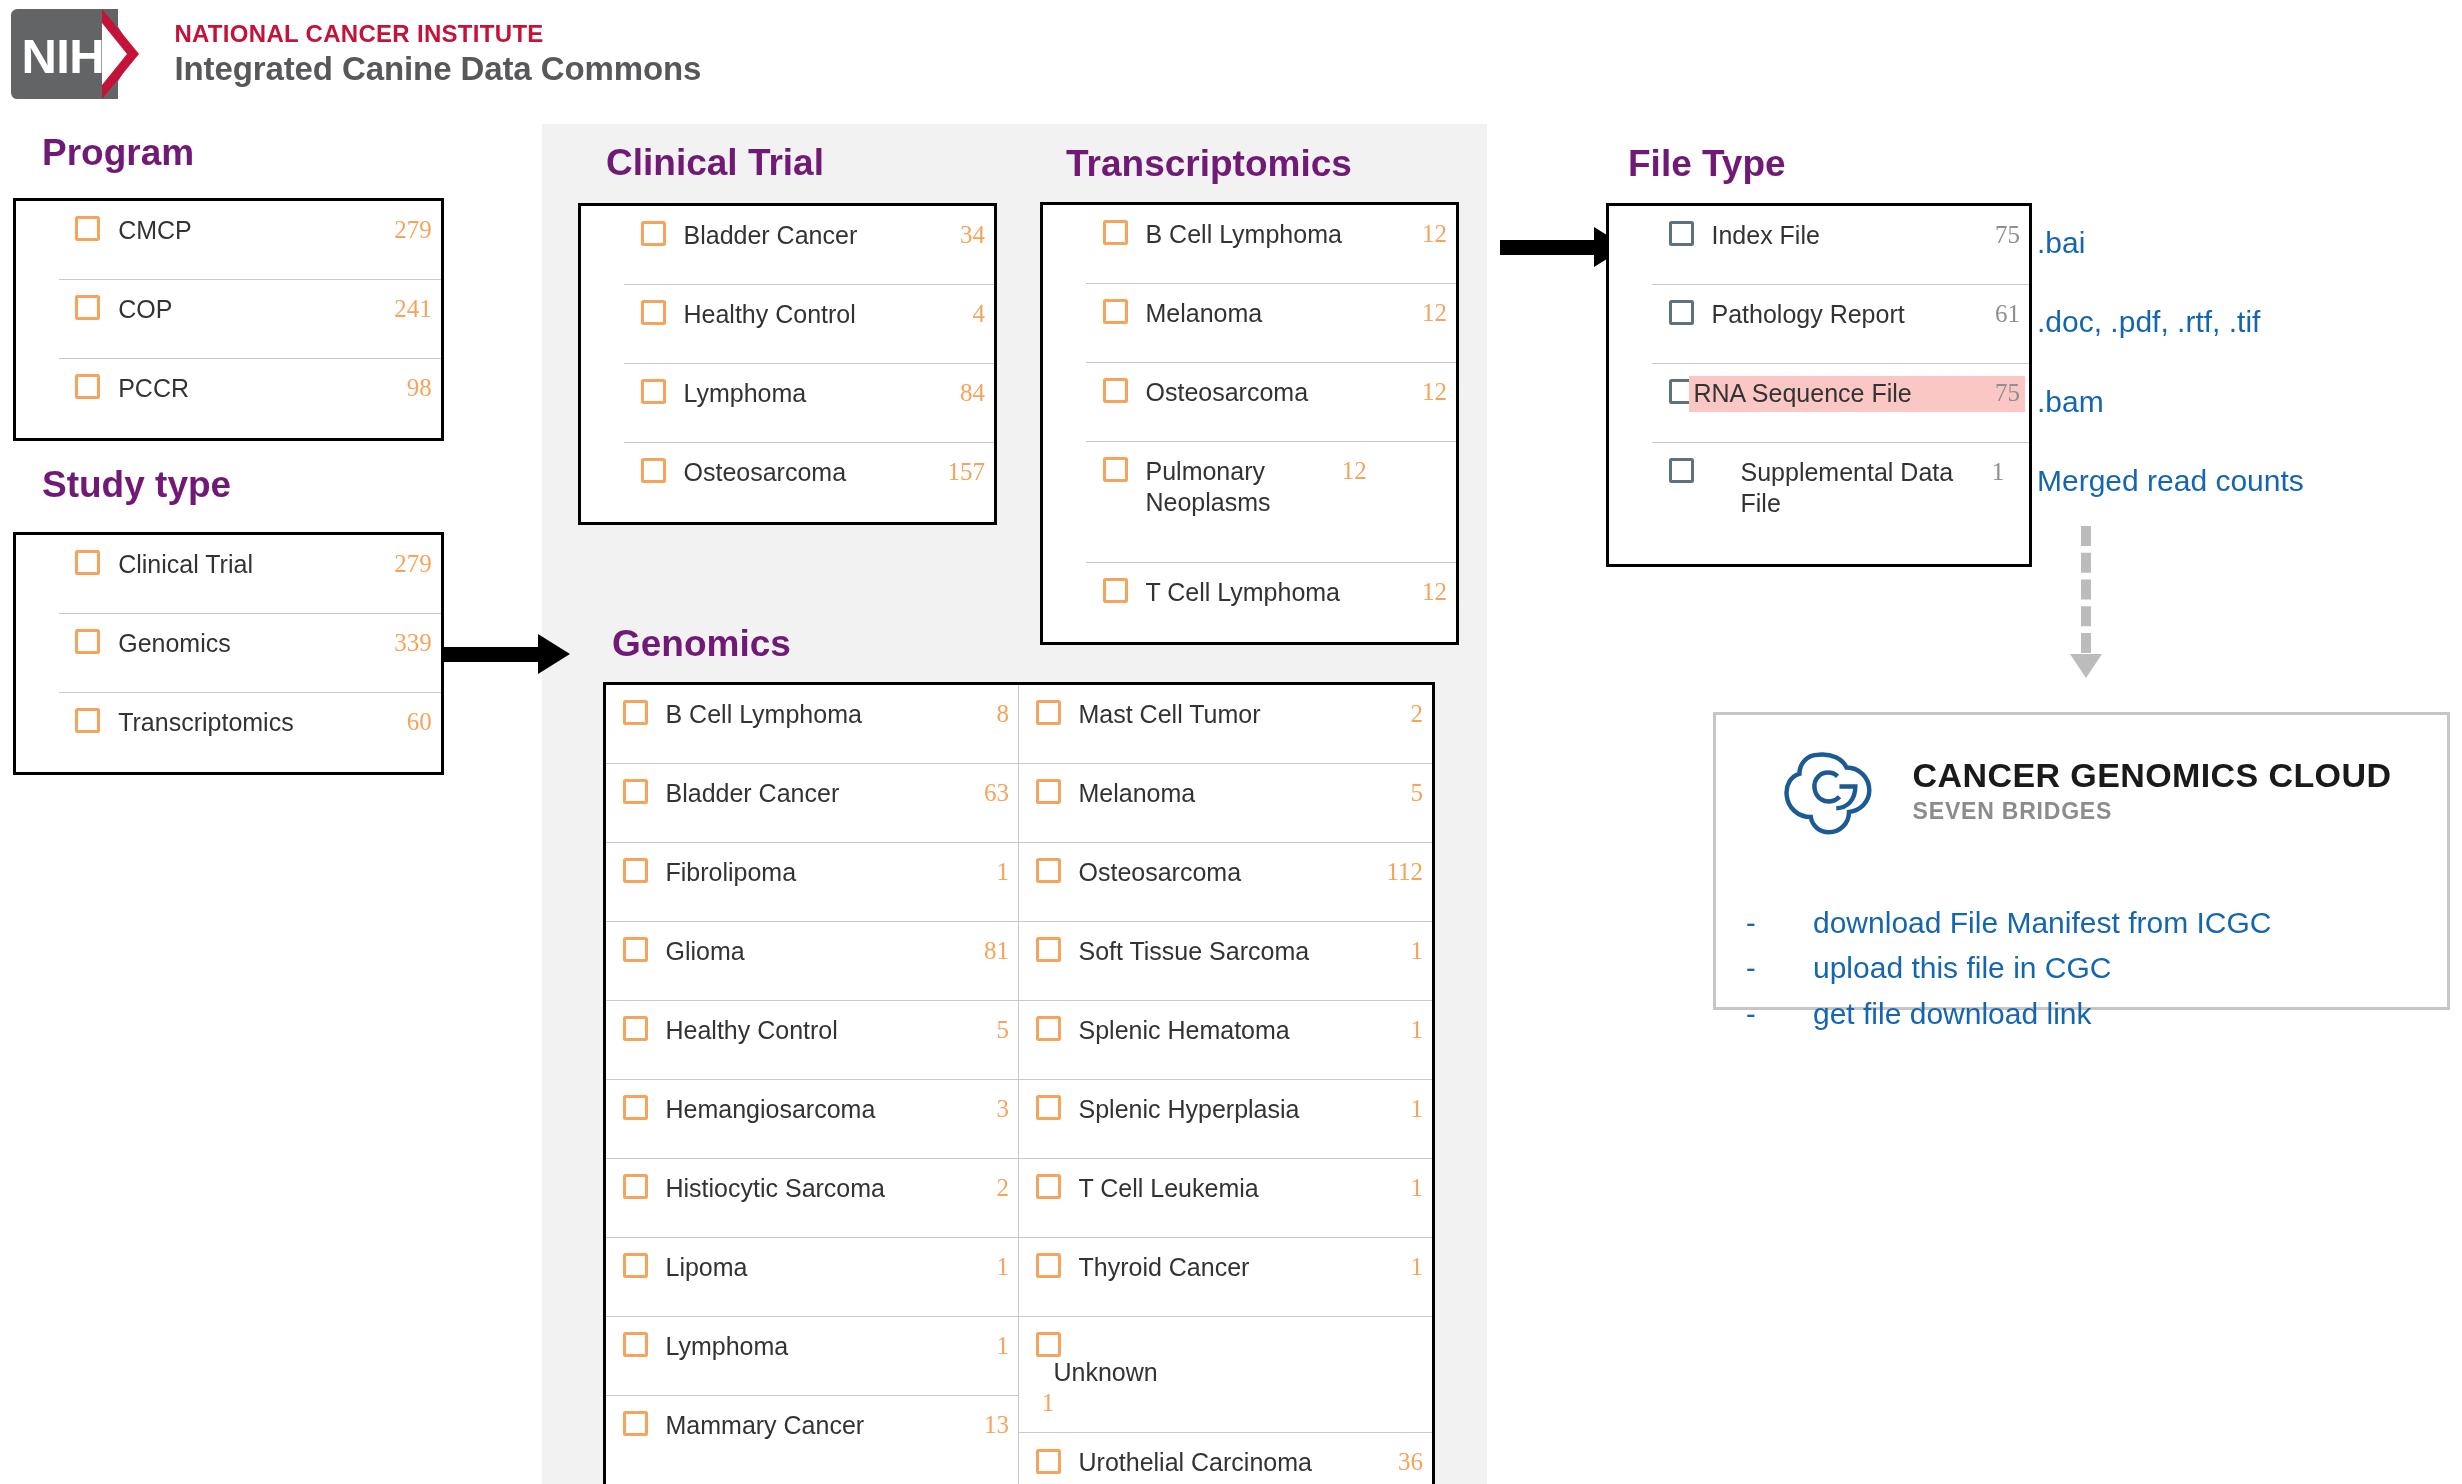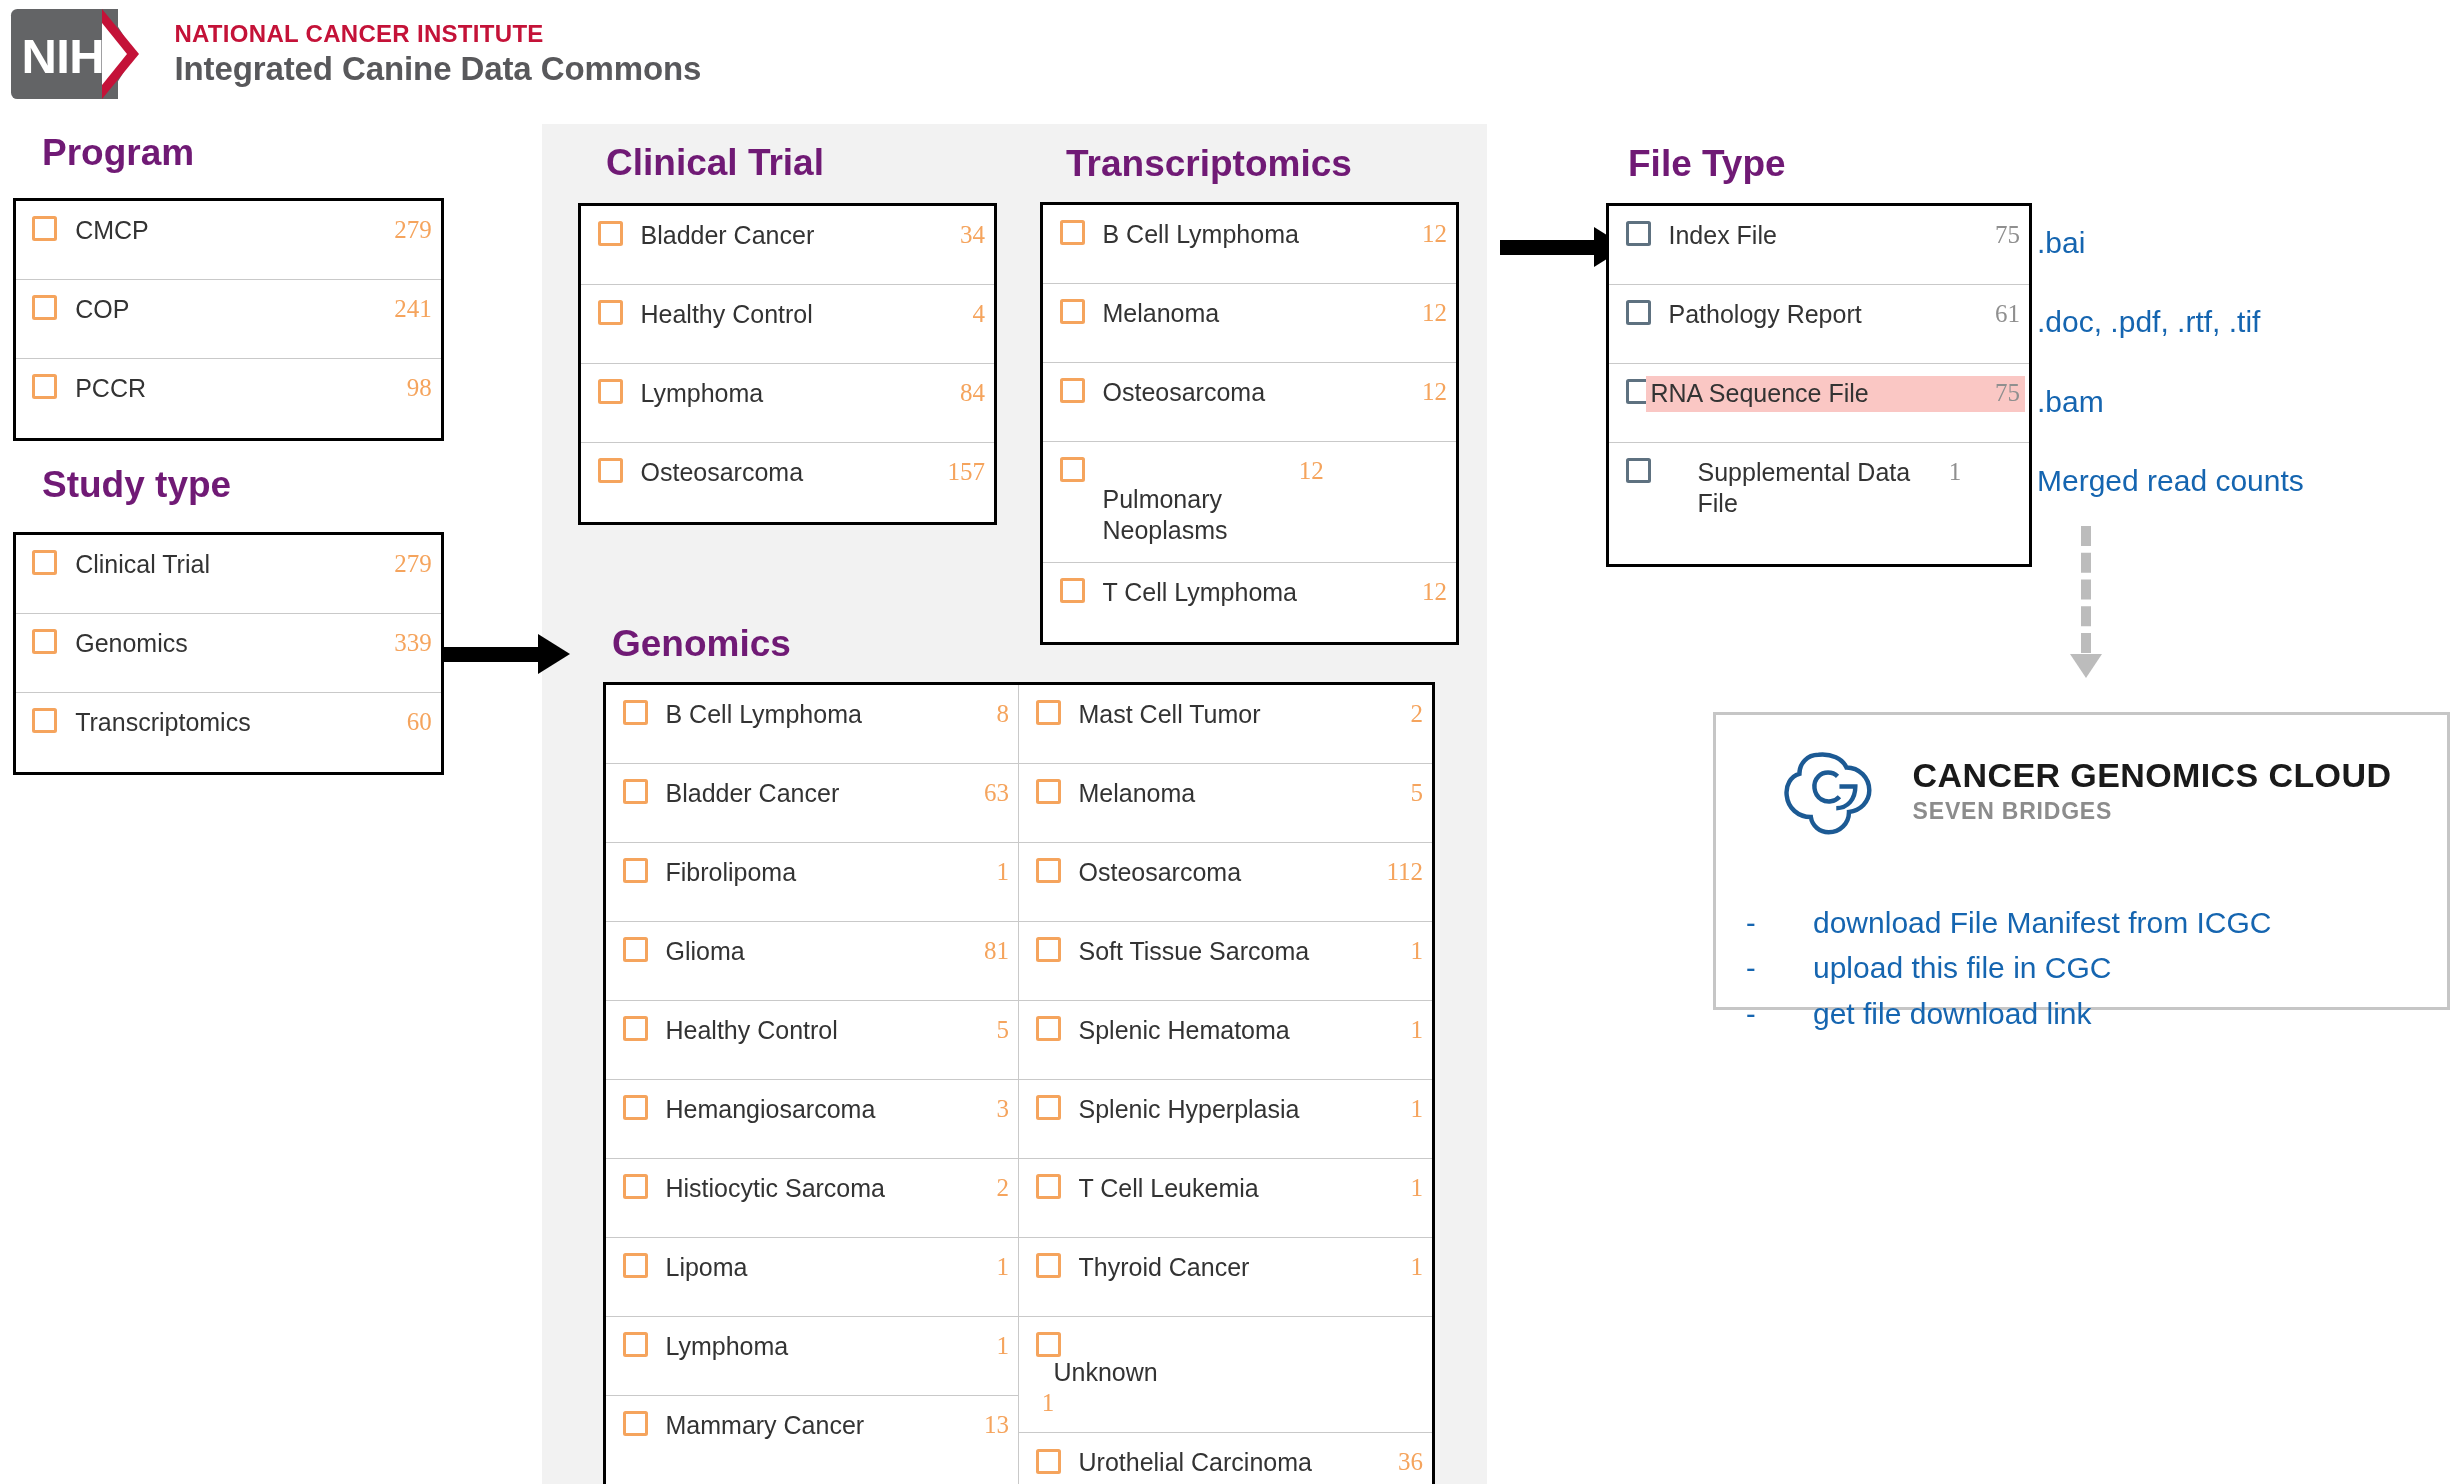--- a/index.html
+++ b/index.html
@@ -58,21 +58,21 @@
   .sec-label {
     position: absolute; color: #701a75; font-size: 37px; font-weight: 700;
     letter-spacing: 0px; white-space: nowrap; line-height: 1;
     font-family: "Liberation Sans", sans-serif;
   }
 
   
   .facet {
     position: absolute; background: #ffffff; border: 3.8px solid #000000;
   }
-  .facet-col { display: flex; flex-direction: column; }
+  .facet-col { display: flex; flex-direction: column; padding-left: 43px; }
   .frow {
     display: flex; align-items: flex-start;
     border-bottom: 1.9px solid #c9c9c9;
     padding: 14px 9px 14px 16.5px;
     min-height: 79px;
   }
   .frow:last-child { border-bottom: none; }
   .cbox {
     flex: 0 0 auto; width: 25px; height: 25px;
     border: 3.2px solid #f5a45d; border-radius: 2.5px; background: #fff;
@@ -246,21 +246,21 @@
       <span class="flabel">Melanoma</span>
       <span class="fcount">12</span>
     </div>
     <div class="frow">
       <span class="cbox"></span>
       <span class="flabel">Osteosarcoma</span>
       <span class="fcount">12</span>
     </div>
     <div class="frow" style="min-height:121px;">
       <span class="cbox"></span>
-      <span class="flabel" style="max-width:190px;margin-top:28px;">Pulmonary Neoplasms</span>
+      <span class="flabel" style="max-width:190px;">Pulmonary Neoplasms</span>
       <span class="fcount">12</span>
     </div>
     <div class="frow">
       <span class="cbox"></span>
       <span class="flabel">T Cell Lymphoma</span>
       <span class="fcount">12</span>
     </div>
   </div>
 
   <div class="arrow-h" style="left:1500px; top:240px; width:140px;">

